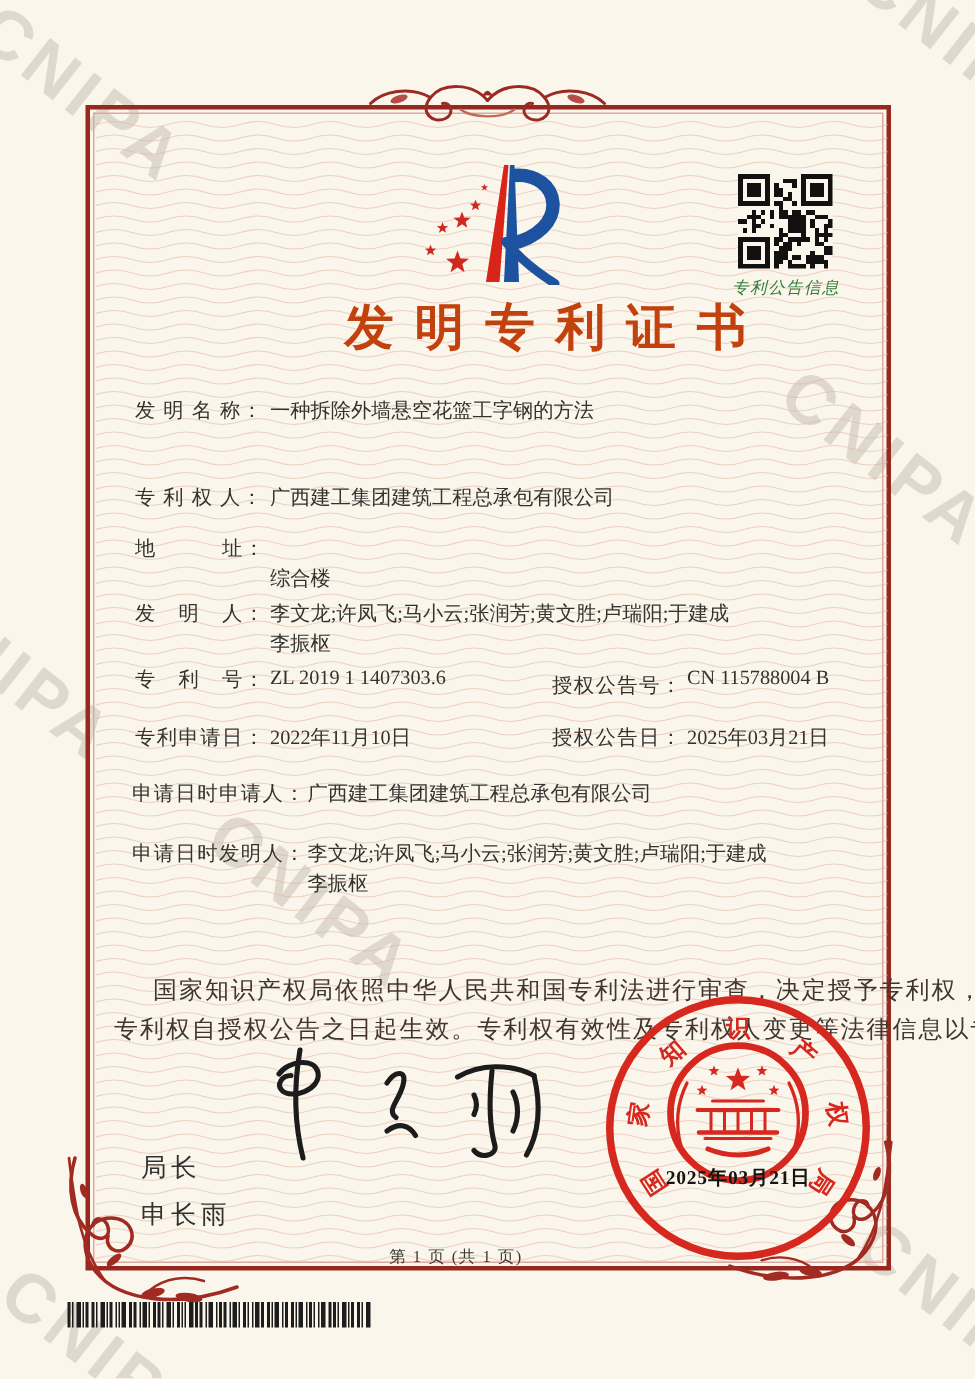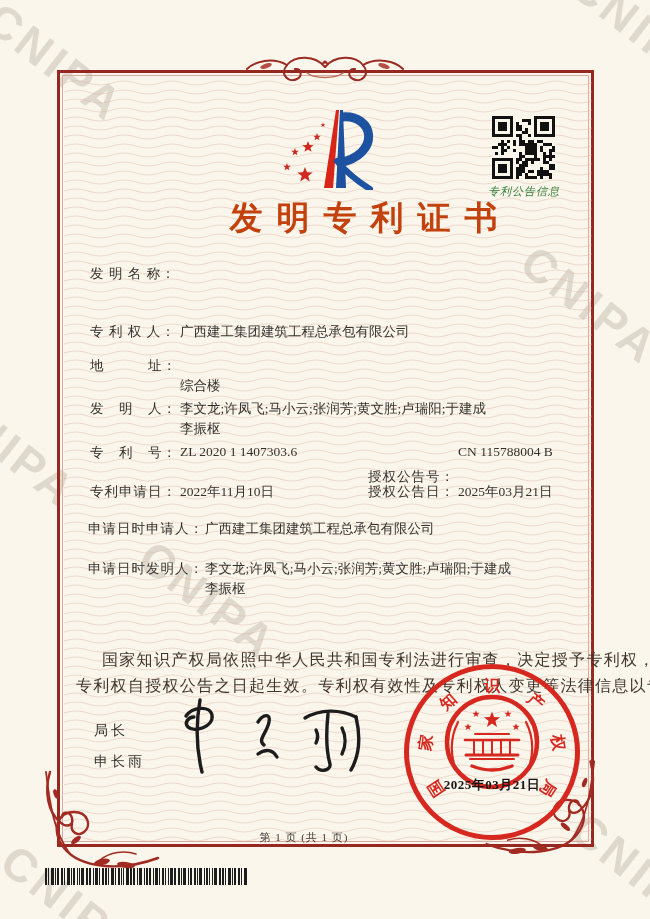--- a/index.html
+++ b/index.html
@@ -15,21 +15,21 @@
   .t{position:absolute;color:#35322e;font-size:13.5px;white-space:nowrap;z-index:6;}
   .cert-no{left:78px;top:110px;font-size:13px;letter-spacing:1px;color:#3f3c38;}
   #logo{position:absolute;left:276px;top:104px;z-index:6;}
   #qr{position:absolute;left:492px;top:116px;z-index:6;background:#faf6ec;}
   .qr-label{left:474px;top:184px;width:100px;text-align:center;font-size:11px;
             letter-spacing:1px;color:#2f7d36;font-style:italic;}
   .title{left:57px;top:196px;width:613px;text-align:center;font-size:33px;font-weight:bold;
          letter-spacing:14px;text-indent:14px;color:#c2410c;}
   .lbl{letter-spacing:1px;}
   .decl{font-size:16px;letter-spacing:1.3px;color:#42362c;margin-top:28px;}
-  .director{font-family:"Liberation Sans",sans-serif;font-size:14px;letter-spacing:3px;color:#33312e;}
+  .director{font-family:"Liberation Sans",sans-serif;font-size:17px;letter-spacing:3px;color:#33312e;margin-top:45px;}
   #sig{position:absolute;left:170px;top:688px;z-index:7;}
   .seal{position:absolute;left:404px;top:664px;width:176px;height:176px;border:5px solid #d6281e;
         border-radius:50%;box-sizing:border-box;z-index:20;}
   .seal .rc{position:absolute;left:50%;top:50%;font-size:16px;font-weight:bold;color:#d6281e;
             font-family:"Liberation Serif",serif;}
   #emblem{position:absolute;left:442px;top:692px;z-index:21;}
   .seal-date{left:412px;top:776px;width:160px;text-align:center;font-size:13px;font-weight:600;
              color:#151515;z-index:22;letter-spacing:.5px;}
   .footer{left:57px;top:830px;width:494px;text-align:center;font-size:11px;letter-spacing:1px;color:#3c3934;}
   #barcode{position:absolute;left:45px;top:868px;width:210px;height:17px;display:flex;
@@ -327,34 +327,35 @@
       <rect x="16" y="2" width="3" height="3" fill="#111"></rect>
       <rect x="0" y="14" width="7" height="7" fill="#111"></rect>
       <rect x="1" y="15" width="5" height="5" fill="#faf6ec"></rect>
       <rect x="2" y="16" width="3" height="3" fill="#111"></rect>
     </svg>
   <div class="t qr-label">专利公告信息</div>
 
   <div class="t title">发明专利证书</div>
 
   <span class="t lbl" style="left:90px;top:265px">发 明 名 称：</span>
+  <span class="t" style="left:180px;top:265px">一种拆除外墙悬空花篮工字钢的方法</span>
 
   <span class="t lbl" style="left:90px;top:323px">专 利 权 人：</span>
   <span class="t" style="left:180px;top:323px">广西建工集团建筑工程总承包有限公司</span>
 
   <span class="t lbl" style="left:90px;top:357px">地　　　址：</span>
   <span class="t" style="left:180px;top:377px">综合楼</span>
 
   <span class="t lbl" style="left:90px;top:400px">发　明　人：</span>
   <span class="t" style="left:180px;top:400px">李文龙;许凤飞;马小云;张润芳;黄文胜;卢瑞阳;于建成</span>
   <span class="t" style="left:180px;top:420px">李振枢</span>
 
   <span class="t lbl" style="left:90px;top:444px">专　利　号：</span>
-  <span class="t" style="left:180px;top:444px">ZL 2020 1 1407303.6</span>
-  <span class="t lbl" style="left:368px;top:468px">授权公告号：</span>
+  <span class="t" style="left:180px;top:444px">ZL 2019 1 1407303.6</span>
+  <span class="t lbl" style="left:368px;top:448px">授权公告号：</span>
   <span class="t" style="left:458px;top:444px">CN 115788004 B</span>
 
   <span class="t lbl" style="left:90px;top:483px">专利申请日：</span>
   <span class="t" style="left:180px;top:483px">2022年11月10日</span>
   <span class="t lbl" style="left:368px;top:483px">授权公告日：</span>
   <span class="t" style="left:458px;top:483px">2025年03月21日</span>
 
   <span class="t lbl" style="left:88px;top:520px">申请日时申请人：</span>
   <span class="t" style="left:205px;top:520px">广西建工集团建筑工程总承包有限公司</span>
 

